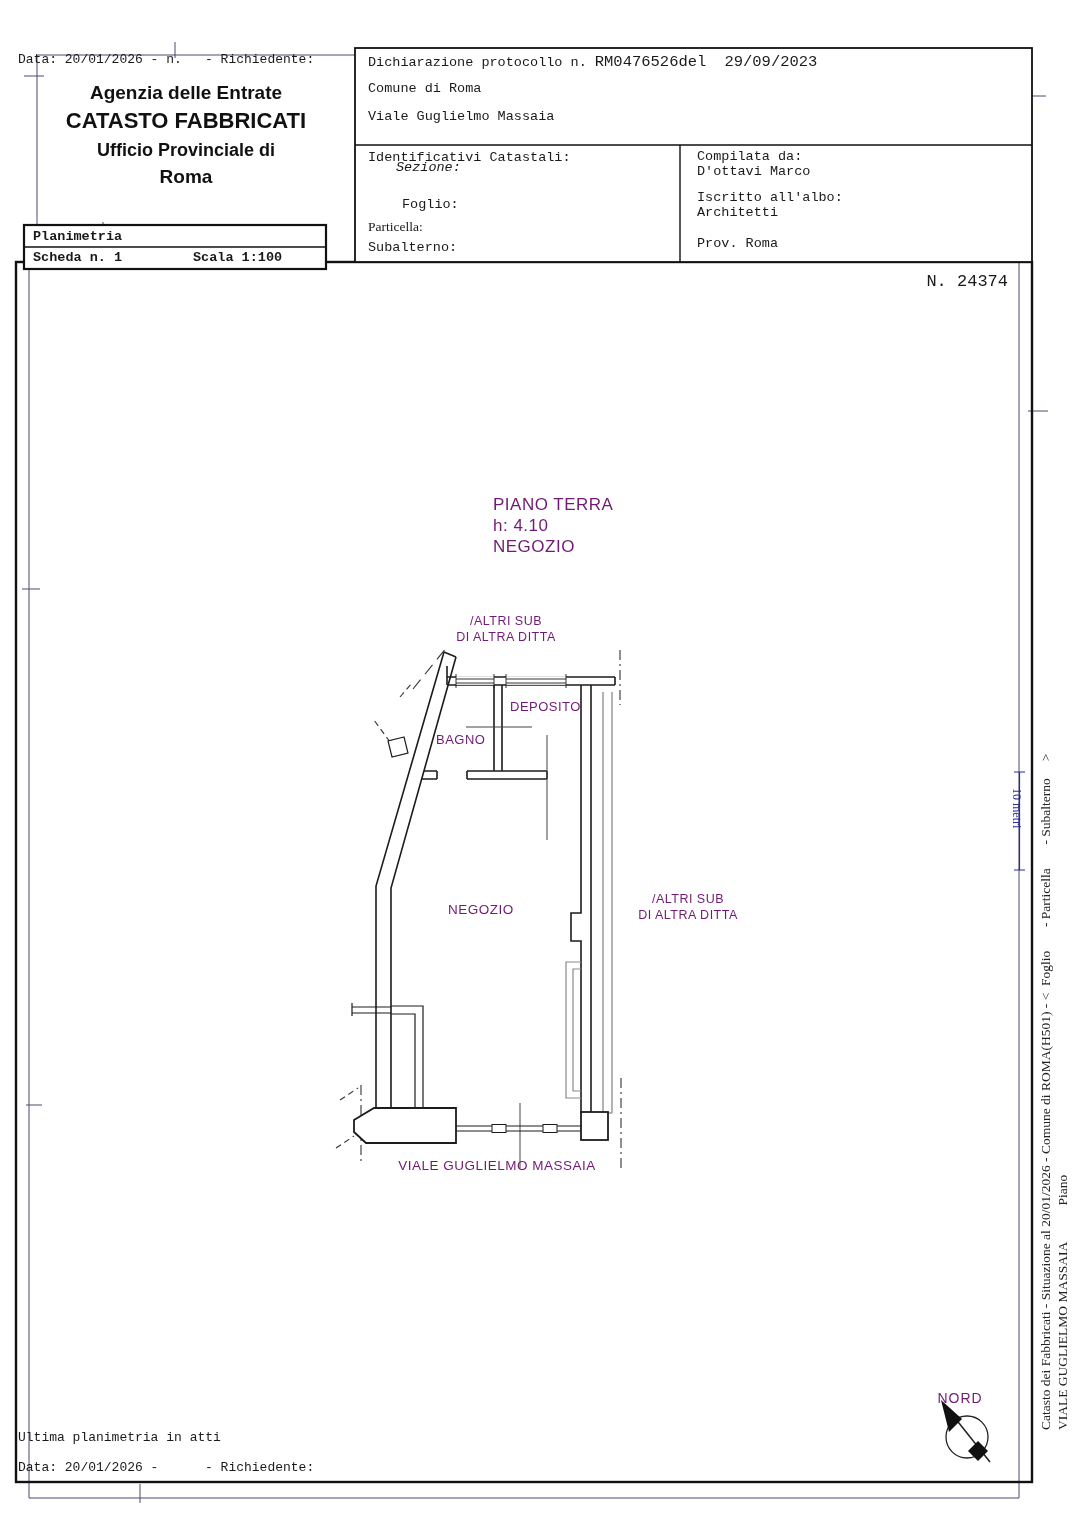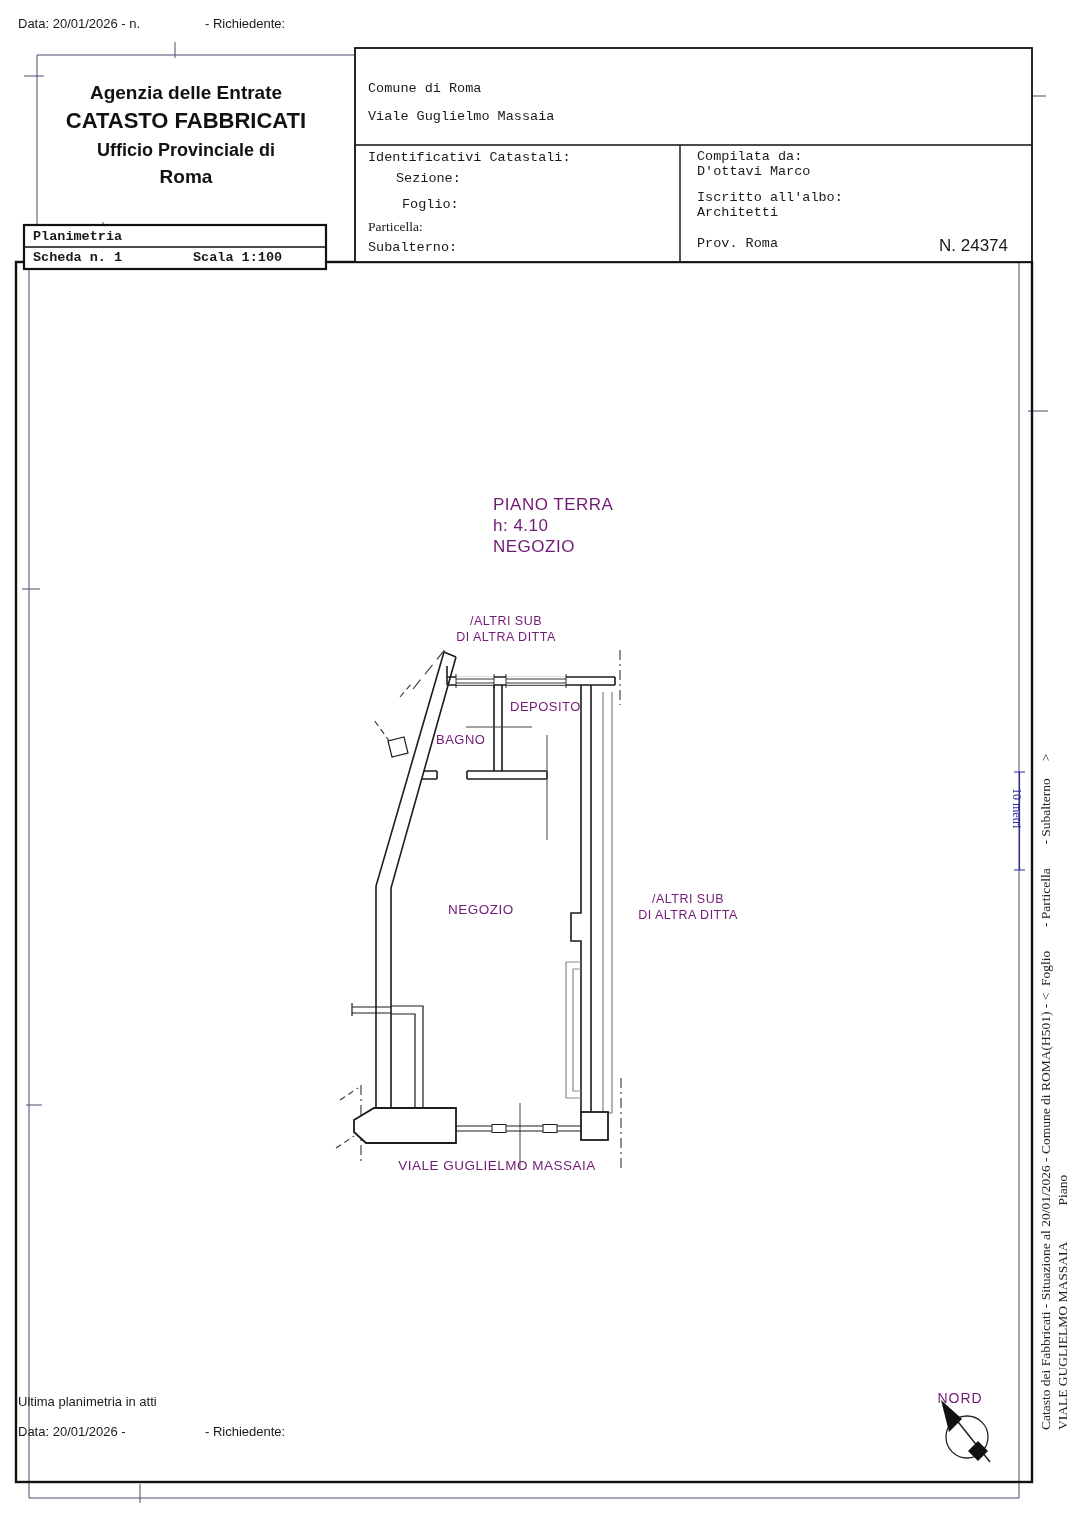--- a/index.html
+++ b/index.html
@@ -1,19 +1,19 @@
 <!DOCTYPE html>
 <html><head>
 <meta charset="utf-8">
 <style>
   html,body{margin:0;padding:0;background:#e8e8e8;}
   .page{position:relative;width:1086px;height:1535px;background:#ffffff;overflow:hidden;
         font-family:"Liberation Serif", serif;color:#1a1a1a;}
   .abs{position:absolute;}
-  .serif{font-family:Liberation Sans, sans-serif;font-size:13px;}
+  .serif{font-family:Liberation Mono, monospace;font-size:13px;margin-top:36px;}
   .mono{font-family:"Liberation Mono", monospace;font-size:13.5px;}
   .monob{font-family:"Liberation Mono", monospace;font-size:13.5px;font-weight:bold;}
   .hdr{width:292px;text-align:center;font-family:"Liberation Sans", sans-serif;font-weight:bold;color:#111;}
   .planlabel{font-family:"Liberation Sans", sans-serif;color:#701a75;letter-spacing:0.5px;}
   .ctr{text-align:center;}
   .pre{white-space:pre;}
   .vert{transform-origin:0 0;transform:rotate(-90deg);white-space:pre;
         font-family:"Liberation Serif", serif;font-size:13.5px;color:#222;}
   .scaleblue{transform-origin:0 0;transform:rotate(90deg);white-space:pre;
         font-family:"Liberation Serif", serif;font-size:12px;color:#2a2a9a;}
@@ -124,25 +124,30 @@
 
   <div class="abs hdr" style="left:40px;top:82px;font-size:19px;">Agenzia delle Entrate</div>
   <div class="abs hdr" style="left:40px;top:108px;font-size:22px;">CATASTO FABBRICATI</div>
   <div class="abs hdr" style="left:40px;top:140px;font-size:18px;">Ufficio Provinciale di</div>
   <div class="abs hdr" style="left:40px;top:166px;font-size:19px;">Roma</div>
 
   <div class="abs monob" style="left:33px;top:229px;">Planimetria</div>
   <div class="abs monob" style="left:33px;top:250px;">Scheda n. 1</div>
   <div class="abs monob" style="left:193px;top:250px;">Scala 1:100</div>
 
+  <div class="abs" style="left:368px;top:52px;">
+    <span class="mono">Dichiarazione protocollo n.</span>
+    <span class="serif" style="font-size:15.5px;margin-left:4px;">RM0476526del</span>
+    <span class="serif" style="font-size:15.5px;margin-left:14px;">29/09/2023</span>
+  </div>
   <div class="abs mono" style="left:368px;top:81px;">Comune di Roma</div>
   <div class="abs mono" style="left:368px;top:109px;">Viale Guglielmo Massaia</div>
 
   <div class="abs mono" style="left:368px;top:150px;">Identificativi Catastali:</div>
-  <div class="abs mono" style="left:396px;top:171px;">Sezione:</div>
+  <div class="abs mono" style="left:396px;top:160px;font-style:italic;">Sezione:</div>
   <div class="abs mono" style="left:402px;top:197px;">Foglio:</div>
   <div class="abs mono" style="left:368px;top:219px;font-family:Liberation Serif, serif;">Particella:</div>
   <div class="abs mono" style="left:368px;top:240px;">Subalterno:</div>
 
   <div class="abs mono" style="left:697px;top:149px;">Compilata da:</div>
   <div class="abs mono" style="left:697px;top:164px;">D'ottavi Marco</div>
   <div class="abs mono" style="left:697px;top:190px;">Iscritto all'albo:</div>
   <div class="abs mono" style="left:697px;top:205px;">Architetti</div>
   <div class="abs mono" style="left:697px;top:236px;">Prov. Roma</div>
   <div class="abs serif" style="left:900px;top:236px;width:108px;text-align:right;font-size:17px;">N. 24374</div>

